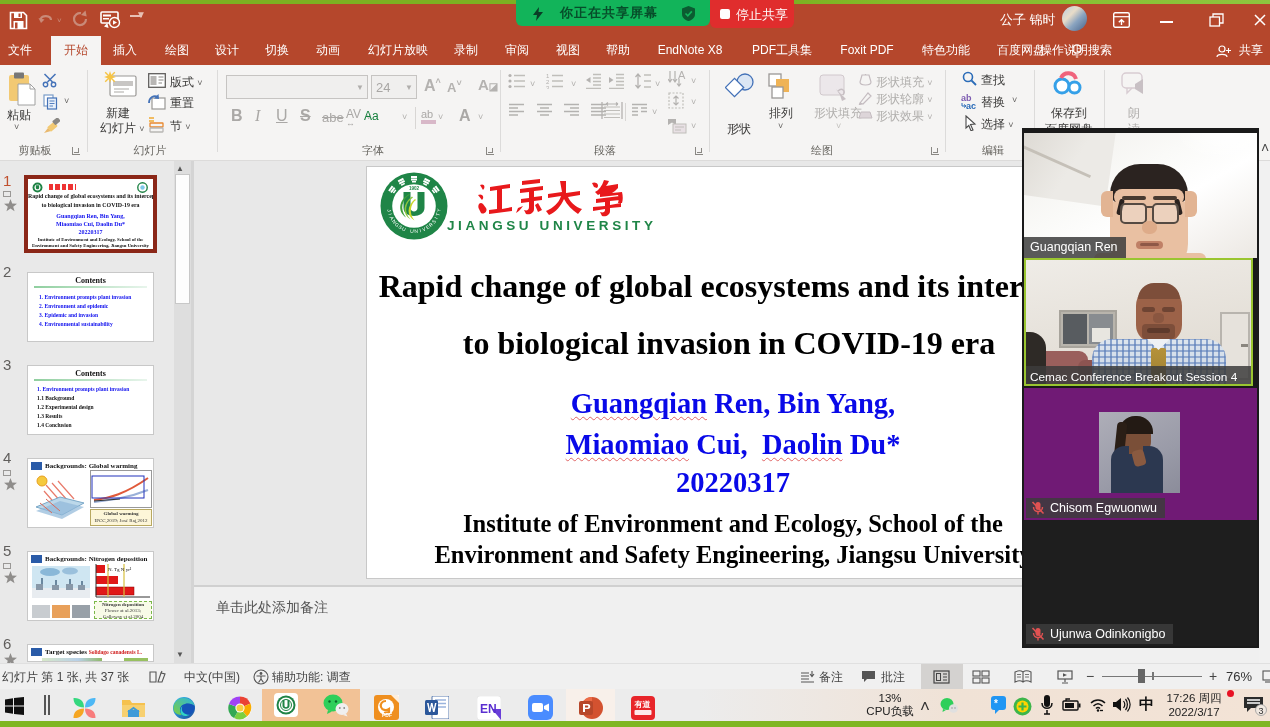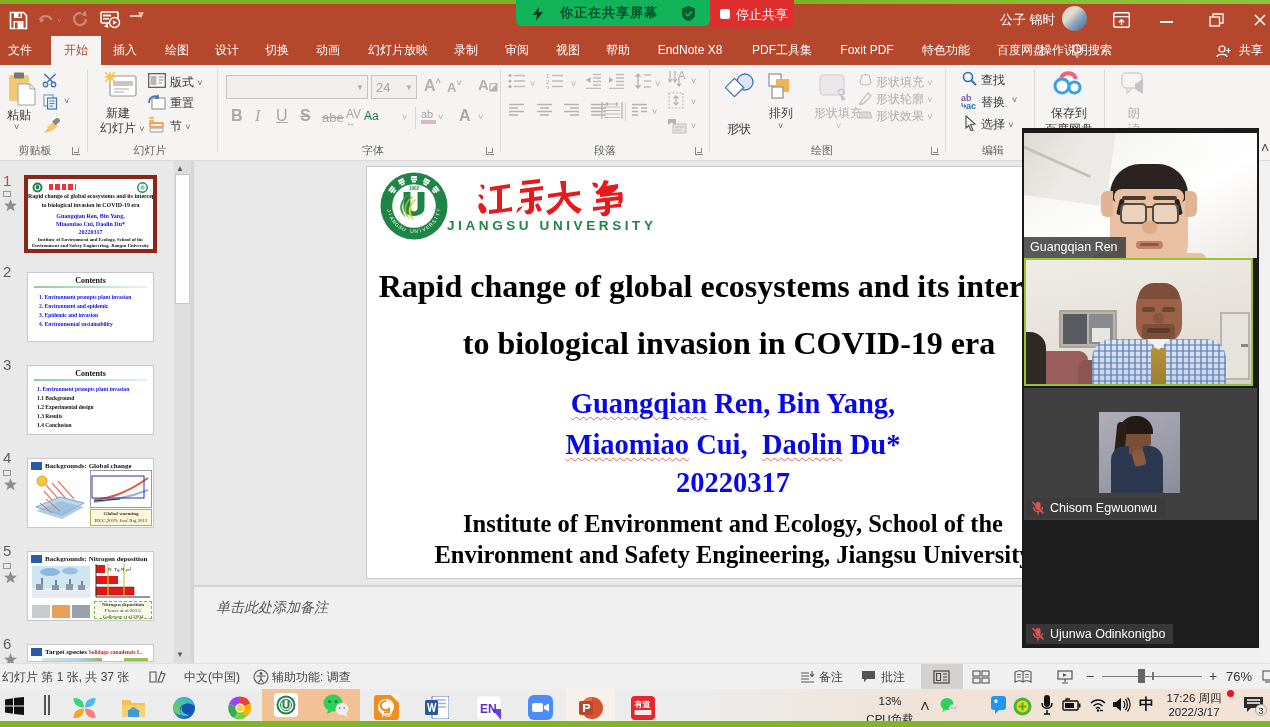--- a/index.html
+++ b/index.html
@@ -21,21 +21,21 @@
   .glabel { position:absolute; top:78px; font-size:11px; color:#66645f; text-align:center; }
   .dlauncher { position:absolute; top:82px; width:8px; height:8px; border-left:1px solid #8a8884; border-bottom:1px solid #8a8884; }
   .dlauncher:after { content:""; position:absolute; right:1px; bottom:1px; width:4px; height:4px; border-right:1.5px solid #8a8884; border-bottom:1.5px solid #8a8884; }
   
   #thumbpanel { left:0; top:161px; width:174px; height:502px; background:#e9e9e9; }
   #thumbscroll { left:174px; top:161px; width:17px; height:502px; background:#dedede; }
   #paneldiv { left:191px; top:161px; width:3px; height:502px; background:#d4d4d4; }
   #mainarea { left:194px; top:161px; width:1076px; height:424px; background:#e8e8e8; }
   #slide { left:366px; top:166px; width:810px; height:413px; background:#fff; border:1px solid #c8c8c8; }
   #notesbar { left:194px; top:585px; width:1076px; height:2px; background:#d0d0d0; }
-  #notes { left:194px; top:587px; width:1076px; height:76px; background:#f0f0f0;font-style:italic; }
+  #notes { left:194px; top:587px; width:1076px; height:76px; background:#f0f0f0; }
   
   #statusbar { left:0; top:663px; width:1270px; height:26px; background:#f0f0f0; border-top:1px solid #e0e0e0; color:#444; font-size:12px; }
   
   #taskbar { left:0; top:689px; width:1270px; height:32px; background:linear-gradient(90deg,#ececec 0%,#ececec 55%,#f0e2d6 75%,#f3e3d6 100%); }
   
   #vpanel { left:1022px; top:128px; width:237px; height:520px; background:#1a1a1a; }
   .vlabel { position:absolute; background:rgba(60,60,60,0.85); color:#fff; font-size:12px; }
   .slidetxt { position:absolute; left:366px; width:726px; text-align:center; white-space:nowrap;
     font-family:"Liberation Serif",serif; font-weight:bold; font-size:32px; color:#000; line-height:1; }
   .slidetxt.au { left:366px; width:734px; font-size:28.5px; }
@@ -411,21 +411,21 @@
   <div style="margin:1px 6px 0 6px;height:2px;background:linear-gradient(90deg,#8fcf9f,#e8f5ec)"></div>
   <div style="margin:4px 0 0 9px;font-size:5.5px;font-weight:bold;line-height:9px;color:#111"><span style="color:#1111ee">1. Environment prompts plant invasion</span><br>1.1 Background<br>1.2 Experimental design<br>1.3 Results<br>1.4 Conclusion</div>
 </div>
 <div class="abs" style="left:3px;top:449px;font-size:15px;color:#605e5c">4</div>
 <div class="abs" style="left:3px;top:470px;width:8px;height:6px;border:1px solid #9a9896"></div>
 <svg class="abs" style="left:4px;top:478px" width="13" height="13" viewBox="0 0 10 10">
     <path d="M5 0 L6.3 3.4 L10 3.6 L7.1 5.9 L8.1 9.5 L5 7.4 L1.9 9.5 L2.9 5.9 L0 3.6 L3.7 3.4 Z" fill="#8f8d8b"></path>
   </svg>
 <div class="abs" style="left:27px;top:458px;width:127px;height:70px;background:#fff;border:1px solid #c8c8c8;font-family:'Liberation Serif',serif">
   <div class="abs" style="left:3px;top:3px;width:11px;height:8px;background:#2a5ba8"></div>
-  <div class="abs" style="left:17px;top:3px;font-size:7px;font-weight:bold;color:#111">Backgrounds:  Global change</div>
+  <div class="abs" style="left:17px;top:3px;font-size:7px;font-weight:bold;color:#111">Backgrounds:  Global warming</div>
   <svg class="abs" style="left:4px;top:14px" width="56" height="48" viewBox="0 0 56 48">
     <circle cx="10" cy="8" r="5" fill="#f5c93e" stroke="#e8a020" stroke-width="1"></circle>
     <path d="M14 12 L30 30 M20 10 L36 28 M26 8 L42 26 M12 18 L26 34" stroke="#e87a6a" stroke-width="1.2"></path>
     <path d="M4 34 L28 24 L52 30 L30 42 Z" fill="#bcd8ea" stroke="#7aa8c8" stroke-width="1"></path>
     <path d="M4 38 L28 28 L52 34 L30 46 Z" fill="#90b8d8" opacity="0.7"></path>
     <path d="M8 30 L20 40 M14 26 L28 38" stroke="#d86a5a" stroke-width="1"></path>
   </svg>
   <svg class="abs" style="left:62px;top:11px" width="62" height="38" viewBox="0 0 62 38">
     <rect x="0.5" y="0.5" width="61" height="37" fill="#fff" stroke="#999" stroke-width="1"></rect>
     <path d="M4 30 C20 28 35 24 58 8" stroke="#e05a3a" stroke-width="2" fill="none"></path>
@@ -700,21 +700,21 @@
     <circle cx="13" cy="12" r="11" fill="#d35230"></circle>
     <path d="M13 1 A11 11 0 0 0 2 12 L13 12 Z" fill="#ed6c47"></path>
     <rect x="0" y="5" width="14" height="14" rx="2" fill="#b7472a"></rect>
     <path d="M4 8 L9 8 C12 8 12 13 9 13 L6 13 L6 16 L4 16 Z M6 9.5 L6 11.5 L8.5 11.5 C9.5 11.5 9.5 9.5 8.5 9.5 Z" fill="#fff"></path>
   </svg>
   <svg class="abs" style="left:631px;top:7px" width="24" height="24" viewBox="0 0 24 24">
     <rect x="0" y="0" width="24" height="24" rx="4" fill="#e8252a"></rect>
     <text x="3.5" y="11" font-size="8" fill="#fff" font-weight="bold">有道</text>
     <rect x="3.5" y="14" width="17" height="5" rx="1" fill="#fff" opacity="0.9"></rect>
   </svg>
-  <div class="abs" style="left:860px;top:3px;width:60px;text-align:center;font-size:11.5px;color:#222;line-height:18px">13%<br>CPU负载</div>
+  <div class="abs" style="left:860px;top:3px;width:60px;text-align:center;font-size:11.5px;color:#222;line-height:13px">13%<br>CPU负载</div>
   <div class="abs" style="left:920px;top:8px;font-size:17px;color:#333">˄</div>
   <svg class="abs" style="left:940px;top:9px" width="19" height="16" viewBox="0 0 19 16">
     <ellipse cx="7" cy="6" rx="6.5" ry="6" fill="#2fcf5a"></ellipse>
     <path d="M3 11 L2.5 14 L6 12 Z" fill="#2fcf5a"></path>
     <ellipse cx="13.5" cy="10.5" rx="4.5" ry="4.2" fill="#e0e0e0"></ellipse>
     <circle cx="12" cy="10" r="0.8" fill="#999"></circle>
       <circle cx="15" cy="10" r="0.8" fill="#999"></circle>
   </svg>
   <svg class="abs" style="left:991px;top:7px" width="15" height="19" viewBox="0 0 15 19">
     <rect x="0" y="0" width="15" height="14" rx="3" fill="#2196f3"></rect>
@@ -807,22 +807,23 @@
   <div class="abs" style="left:127px;top:53px;width:11px;height:10px;background:#8a5640;border-radius:40%"></div>
   <div class="abs" style="left:116px;top:64px;width:33px;height:15px;background:#7d4e3a;border-radius:4px"></div>
   <div class="abs" style="left:121px;top:68px;width:23px;height:5px;background:#5e3a2c;border-radius:3px"></div>
 
   <div class="abs" style="left:66px;top:79px;width:134px;height:49px;border-radius:20px 20px 0 0;background:
     repeating-linear-gradient(90deg,rgba(90,125,185,0.65) 0 2px,transparent 2px 6px),
     repeating-linear-gradient(0deg,rgba(90,125,185,0.55) 0 2px,transparent 2px 6px),
     linear-gradient(#dde5ee,#c8d4e4)"></div>
   <div class="abs" style="left:125px;top:88px;width:15px;height:40px;background:linear-gradient(#b5923a,#9a7c30);border-radius:2px"></div>
   <div class="abs" style="left:121px;top:79px;width:23px;height:11px;background:#eef1f5;clip-path:polygon(0 0,100% 0,50% 100%)"></div>
-</div>
-<div class="abs" id="v3" style="left:1024px;top:388px;width:233px;height:132px;background:#404040">
+  <div class="abs vlabel" style="left:0px;top:106px;width:225px;height:22px;line-height:22px;padding-left:4px;font-size:11.8px">Cemac Conference Breakout Session 4</div>
+</div>
+<div class="abs" id="v3" style="left:1024px;top:388px;width:233px;height:132px;background:#701a75">
   <div class="abs" style="left:75px;top:24px;width:81px;height:81px;background:linear-gradient(150deg,#aeaeb8,#9a9ba8 60%,#8b8c9a);overflow:hidden">
     <div class="abs" style="left:22px;top:8px;width:30px;height:34px;background:#7a4f38;border-radius:15px 15px 12px 12px"></div>
     <div class="abs" style="left:20px;top:4px;width:34px;height:18px;background:#231a14;border-radius:16px 16px 0 0"></div>
     <div class="abs" style="left:16px;top:10px;width:10px;height:48px;background:#2a1e16;border-radius:4px;transform:rotate(6deg)"></div>
     <div class="abs" style="left:12px;top:34px;width:52px;height:47px;background:#2c3850;border-radius:14px 14px 0 0"></div>
     <div class="abs" style="left:30px;top:30px;width:14px;height:12px;background:#7a4f38"></div>
     <div class="abs" style="left:34px;top:38px;width:12px;height:16px;background:#8a5a40;border-radius:4px;transform:rotate(-15deg)"></div>
   </div>
   <div class="abs vlabel" style="left:2px;top:110px;height:20px;line-height:20px;padding:0 8px 0 24px;font-size:12.5px">Chisom Egwuonwu
     <svg class="abs" style="left:5px;top:3px" width="14" height="14" viewBox="0 0 14 14">

